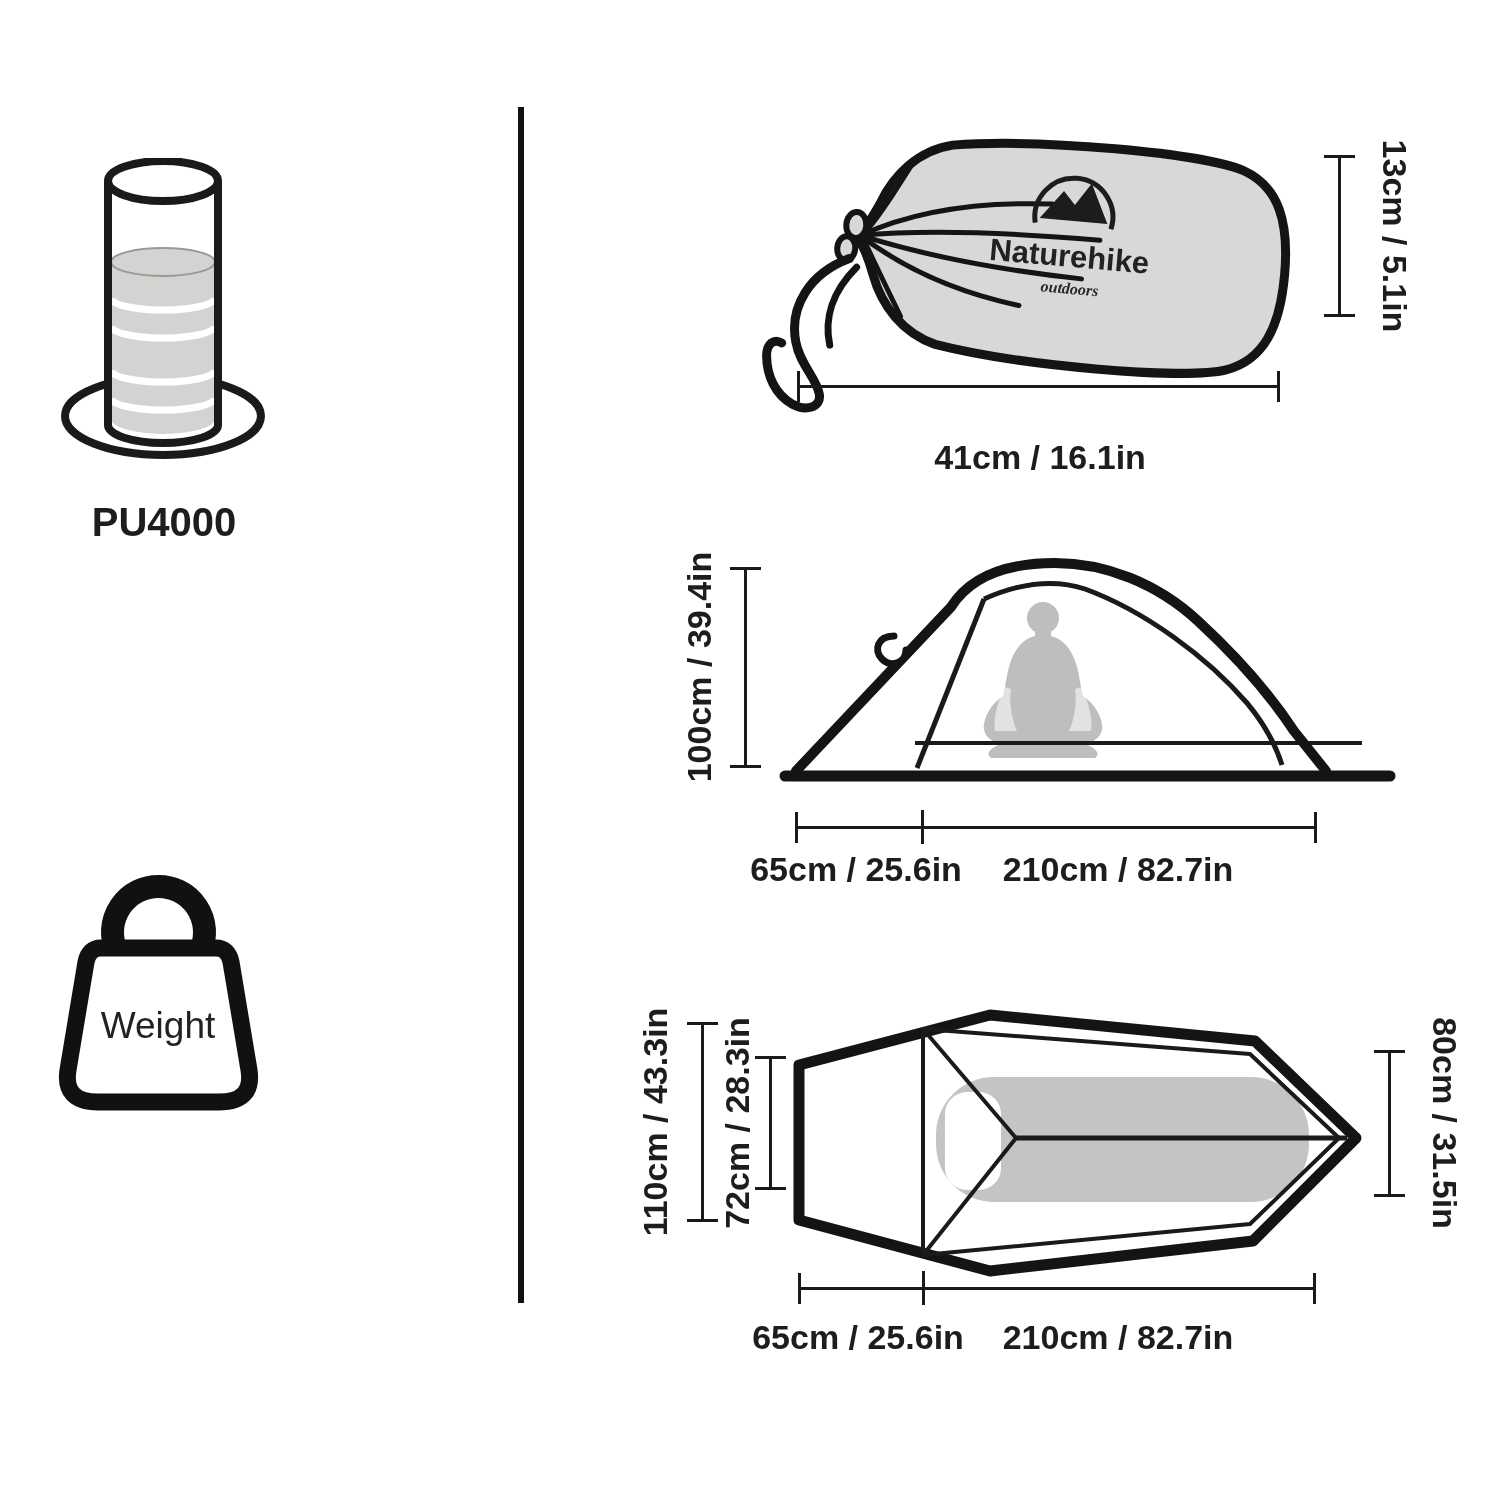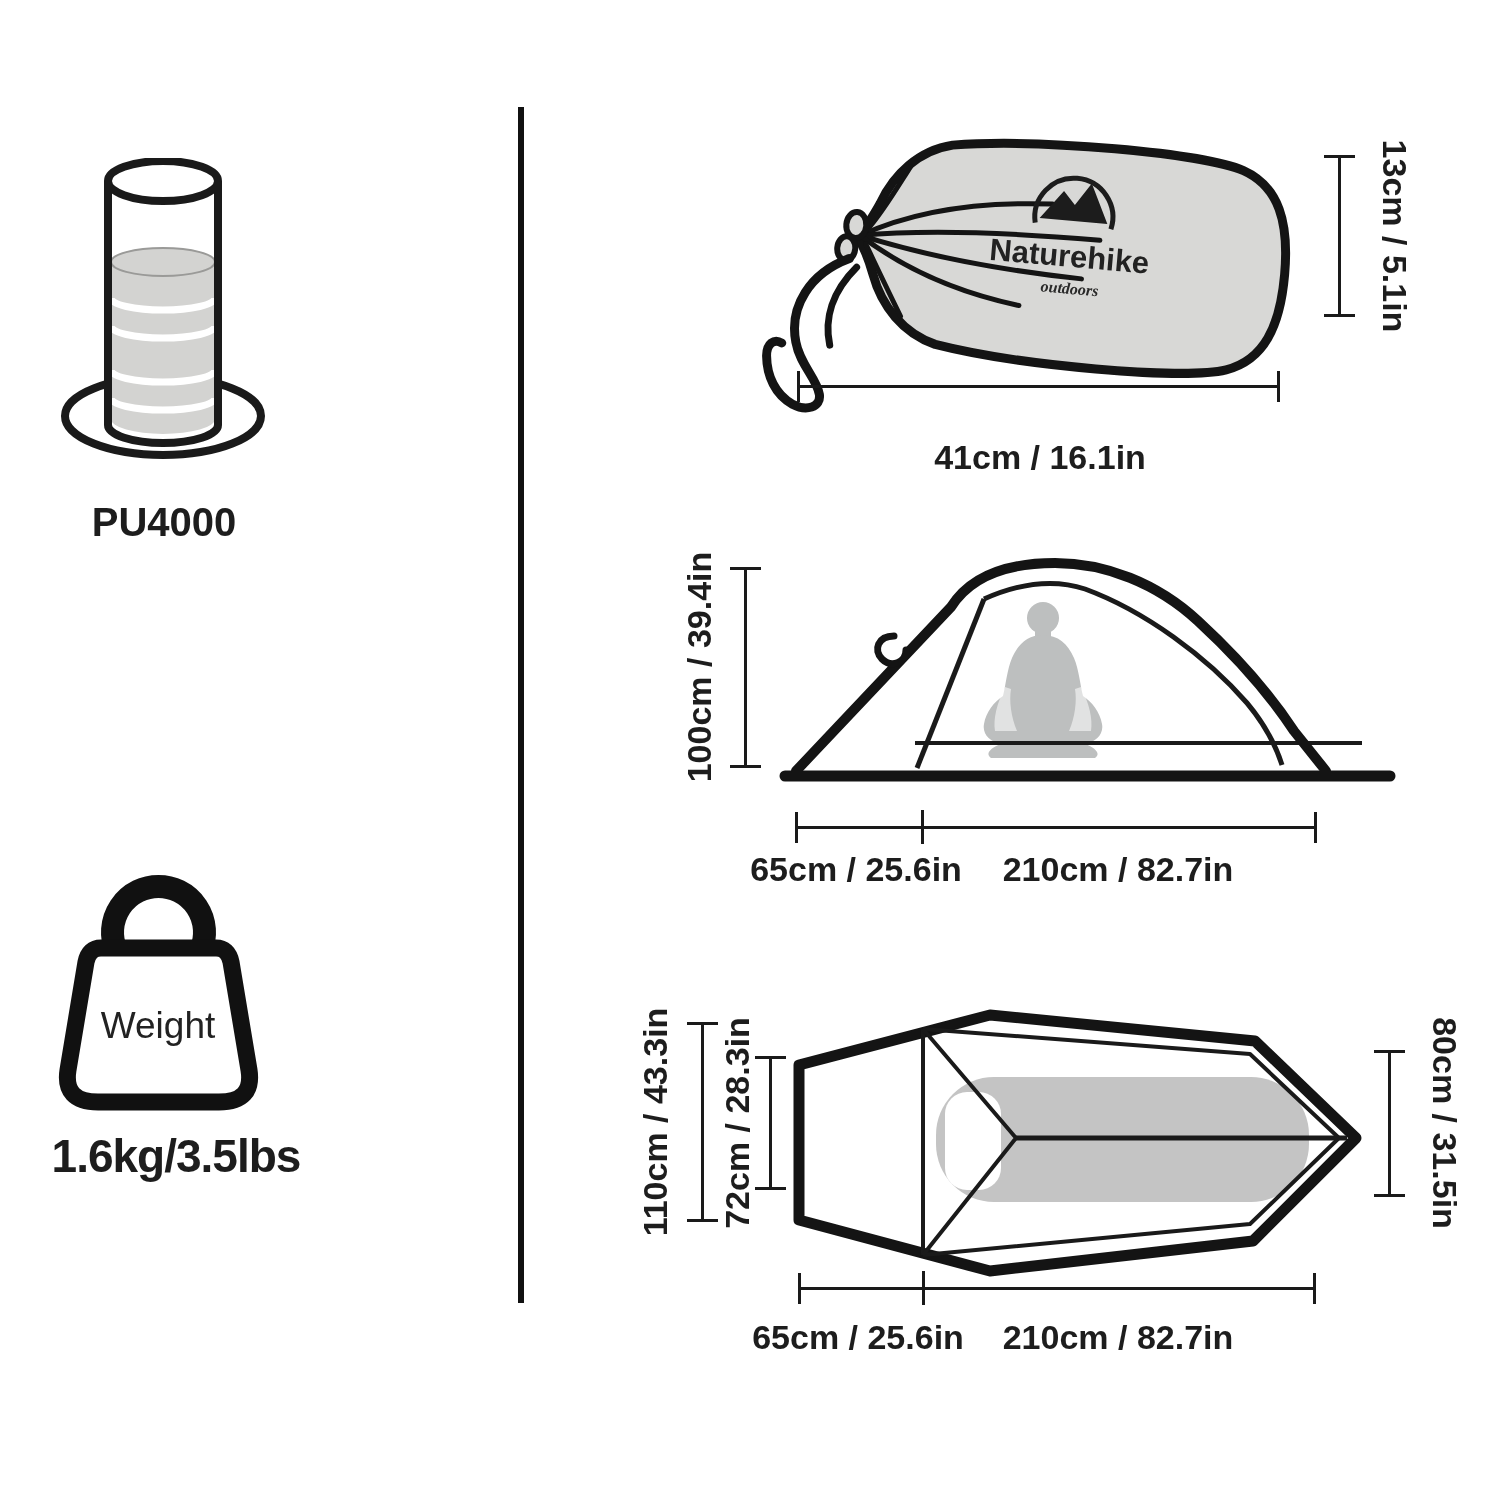--- a/index.html
+++ b/index.html
@@ -53,21 +53,20 @@
     <path d="M50,23 L50,267 M160,23 L160,267" stroke="#1a1a1a" stroke-width="8"></path>
     <path d="M50,267 A55,18 0 0 0 160,267" fill="none" stroke="#1a1a1a" stroke-width="8"></path>
   </svg>
   <div class="lbl pu" style="left:164px;top:522px;">PU4000</div>
 
   <svg class="abs" style="left:56px;top:870px;" width="205" height="252" viewBox="0 0 205 252">
     <path d="M60,80 A46,46 0 1 1 145,80" fill="none" stroke="#111111" stroke-width="23"></path>
     <path d="M45,78 L160,78 Q172,78 175,92 L193,200 Q198,232 163,232 L42,232 Q7,232 12,200 L30,92 Q33,78 45,78 Z" fill="#ffffff" stroke="#111111" stroke-width="17" stroke-linejoin="round"></path>
     <text x="102" y="168" text-anchor="middle" font-size="37" font-family="Liberation Sans, sans-serif" fill="#222222">Weight</text>
   </svg>
-  <div class="lbl big" style="left:176px;top:1156px;">1.6kg/3.5lbs</div>
 
   <svg class="abs" style="left:740px;top:110px;" width="580" height="312" viewBox="0 0 580 312">
     <g transform="rotate(5 150 120)">
 
       <path d="M205,30 C290,16 455,16 497,30 C534,43 547,78 547,130 C547,182 534,217 497,230
                C455,244 290,244 205,230 C172,222 148,196 137,166 C131,150 126,140 119,131
                C126,118 132,108 138,94 C149,64 172,38 205,30 Z" fill="#d8d8d6" stroke="#141414" stroke-width="9" stroke-linejoin="round"></path>
 
       <g fill="none" stroke="#141414" stroke-width="5" stroke-linecap="round">
         <path d="M121,128 C170,100 230,84 310,80"></path>

